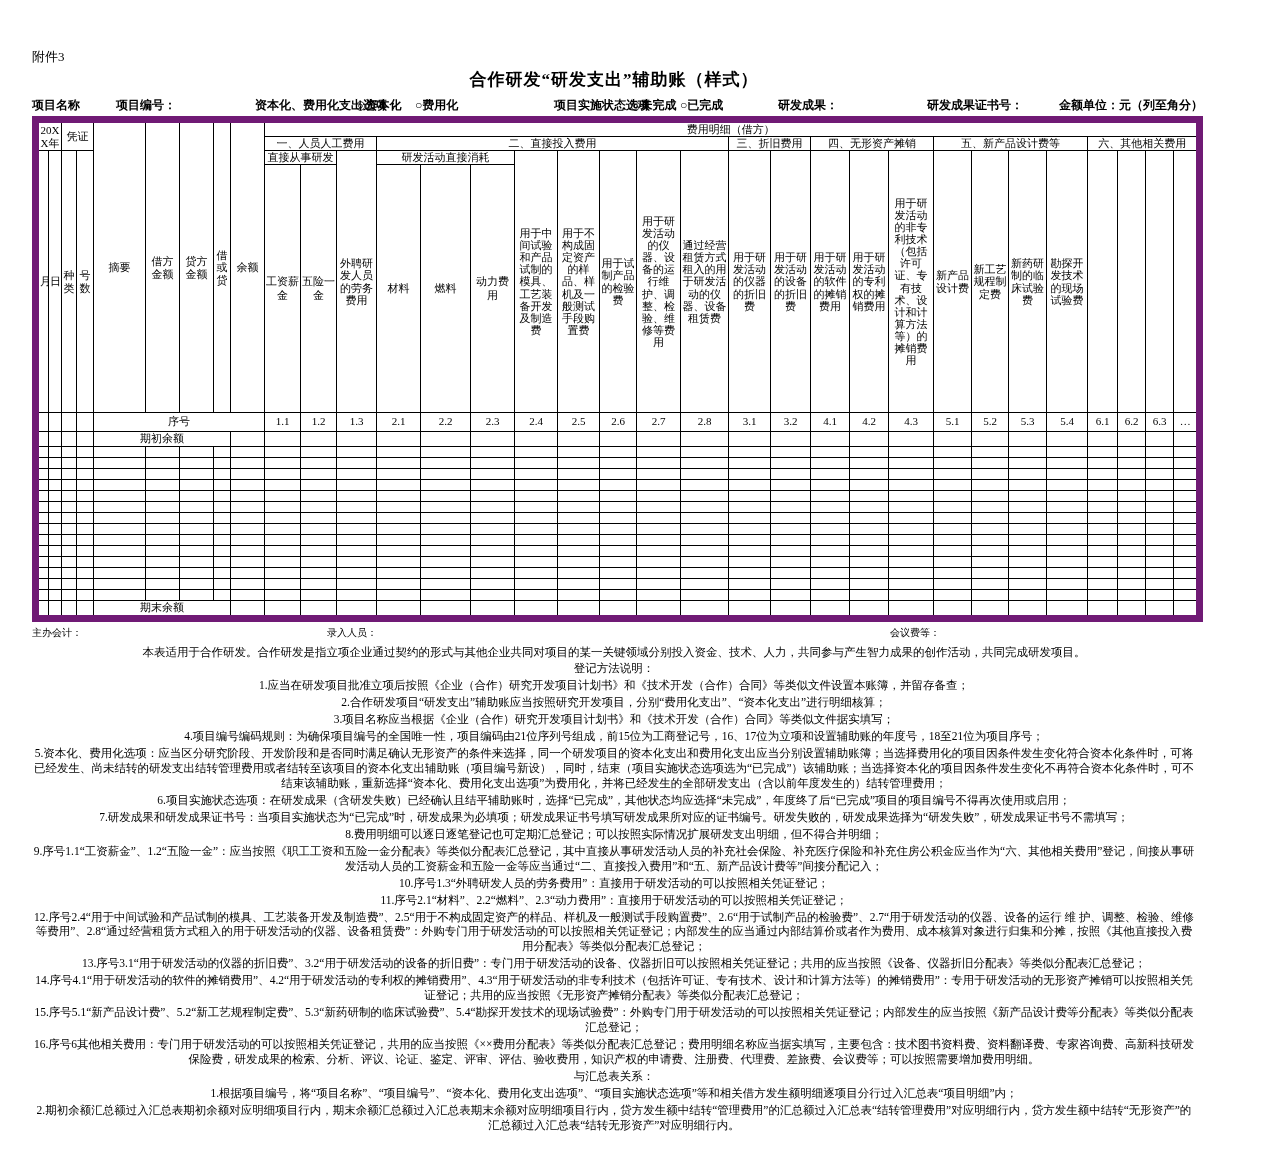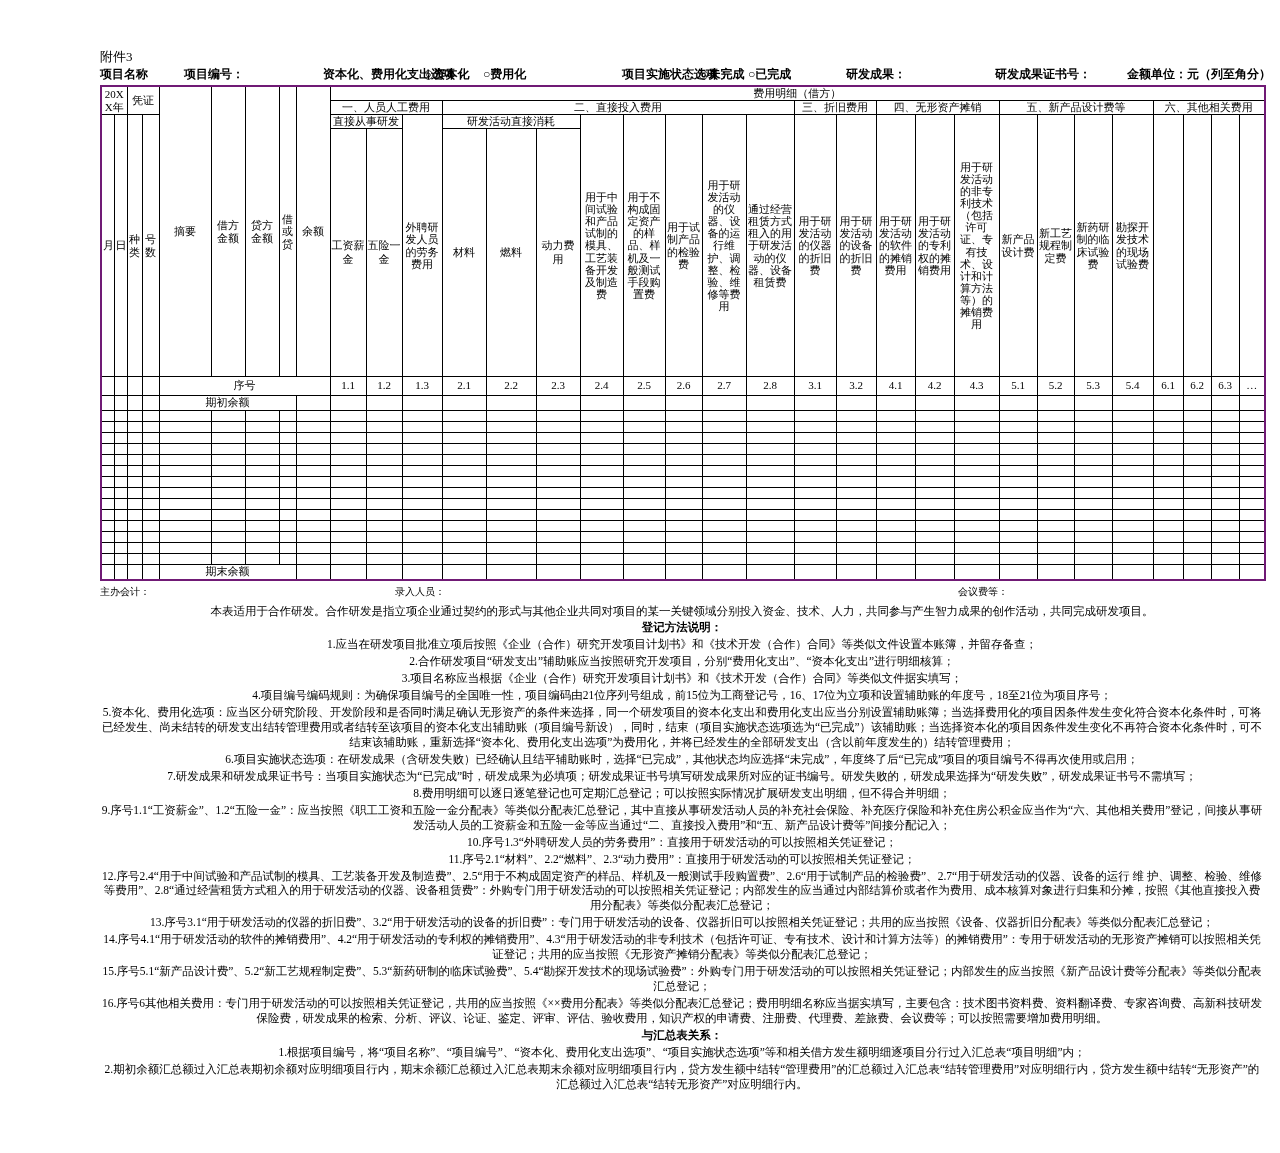--- a/index.html
+++ b/index.html
@@ -1,55 +1,56 @@
 <!DOCTYPE html>
 <html lang="zh"><head>
 <meta charset="utf-8">
 <style>
   html,body { margin:0; padding:0; background:#ffffff; }
   body {
     width:1280px; height:1153px; overflow:hidden;
     font-family:"Liberation Serif","DejaVu Serif",serif;
     color:#000;
   }
-  .page { padding:48px 55px 0 60px;margin-left:40px; }
+  .page { padding:48px 55px 0 32px; }
   .attachment { font-size:13px; height:18px; }
   .doc-title { width:1164px; text-align:center; font-size:17px; font-weight:bold; letter-spacing:1px; margin:2px 0 6px 0; }
   .info-bar { position:relative; height:17px; font-size:12px; font-weight:bold; margin-bottom:2px; width:1164px;text-decoration:underline; }
   .info-bar > span { position:absolute; top:0; white-space:nowrap; }
   .radio-sym { font-weight:normal; }
 
-  table.ledger { border-collapse:collapse; table-layout:fixed; width:1164px; border:2px solid #701a75; }
+  table.ledger { border-collapse:collapse; table-layout:fixed; width:1164px; border:7px solid #701a75; }
   table.ledger th, table.ledger td {
     border:1px solid #000; padding:0 1px;
     font-weight:normal; font-size:11px; line-height:1.25;
     text-align:center; vertical-align:middle;
     word-break:break-all; overflow:hidden;
   }
   tr.hdr-r1 th, tr.hdr-r2 th, tr.hdr-r3 th { height:13px; line-height:1.1; }
   tr.hdr-r4 { height:248px; }
   th.corner { font-size:10px; line-height:1.15; }
   tr.serial-row td, tr.serial-row th { height:18px; }
   tr.balance-row td { height:13px; }
   tr.blank-row td { height:10px; }
 
   .sig-row { position:relative; height:17px; font-size:10px; margin-top:4px; width:1164px; }
   .sig-row > span { position:absolute; top:0; white-space:nowrap; }
 
   .notes { width:1164px; font-size:11.5px; line-height:1.3; margin-top:1px; }
   .notes p { margin:2px 0;text-align:center; }
-  .notes p.heading { font-weight:bold; }
+  .notes p.heading { font-weight:normal; }
 </style>
 </head>
 <body>
 
 <div class="page">
 
   <div class="attachment">附件3</div>
 
+  <div class="doc-title">合作研发“研发支出”辅助账（样式）</div>
 
   <div class="info-bar">
     <span style="left:0">项目名称</span>
     <span style="left:84px">项目编号：</span>
     <span style="left:223px">资本化、费用化支出选项：</span>
     <span style="left:323px"><span class="radio-sym">◎</span><span>资本化</span></span>
     <span style="left:383px"><span class="radio-sym">○</span><span>费用化</span></span>
     <span style="left:522px">项目实施状态选项：</span>
     <span style="left:598px"><span class="radio-sym">◎</span><span>未完成</span></span>
     <span style="left:648px"><span class="radio-sym">○</span><span>已完成</span></span>

